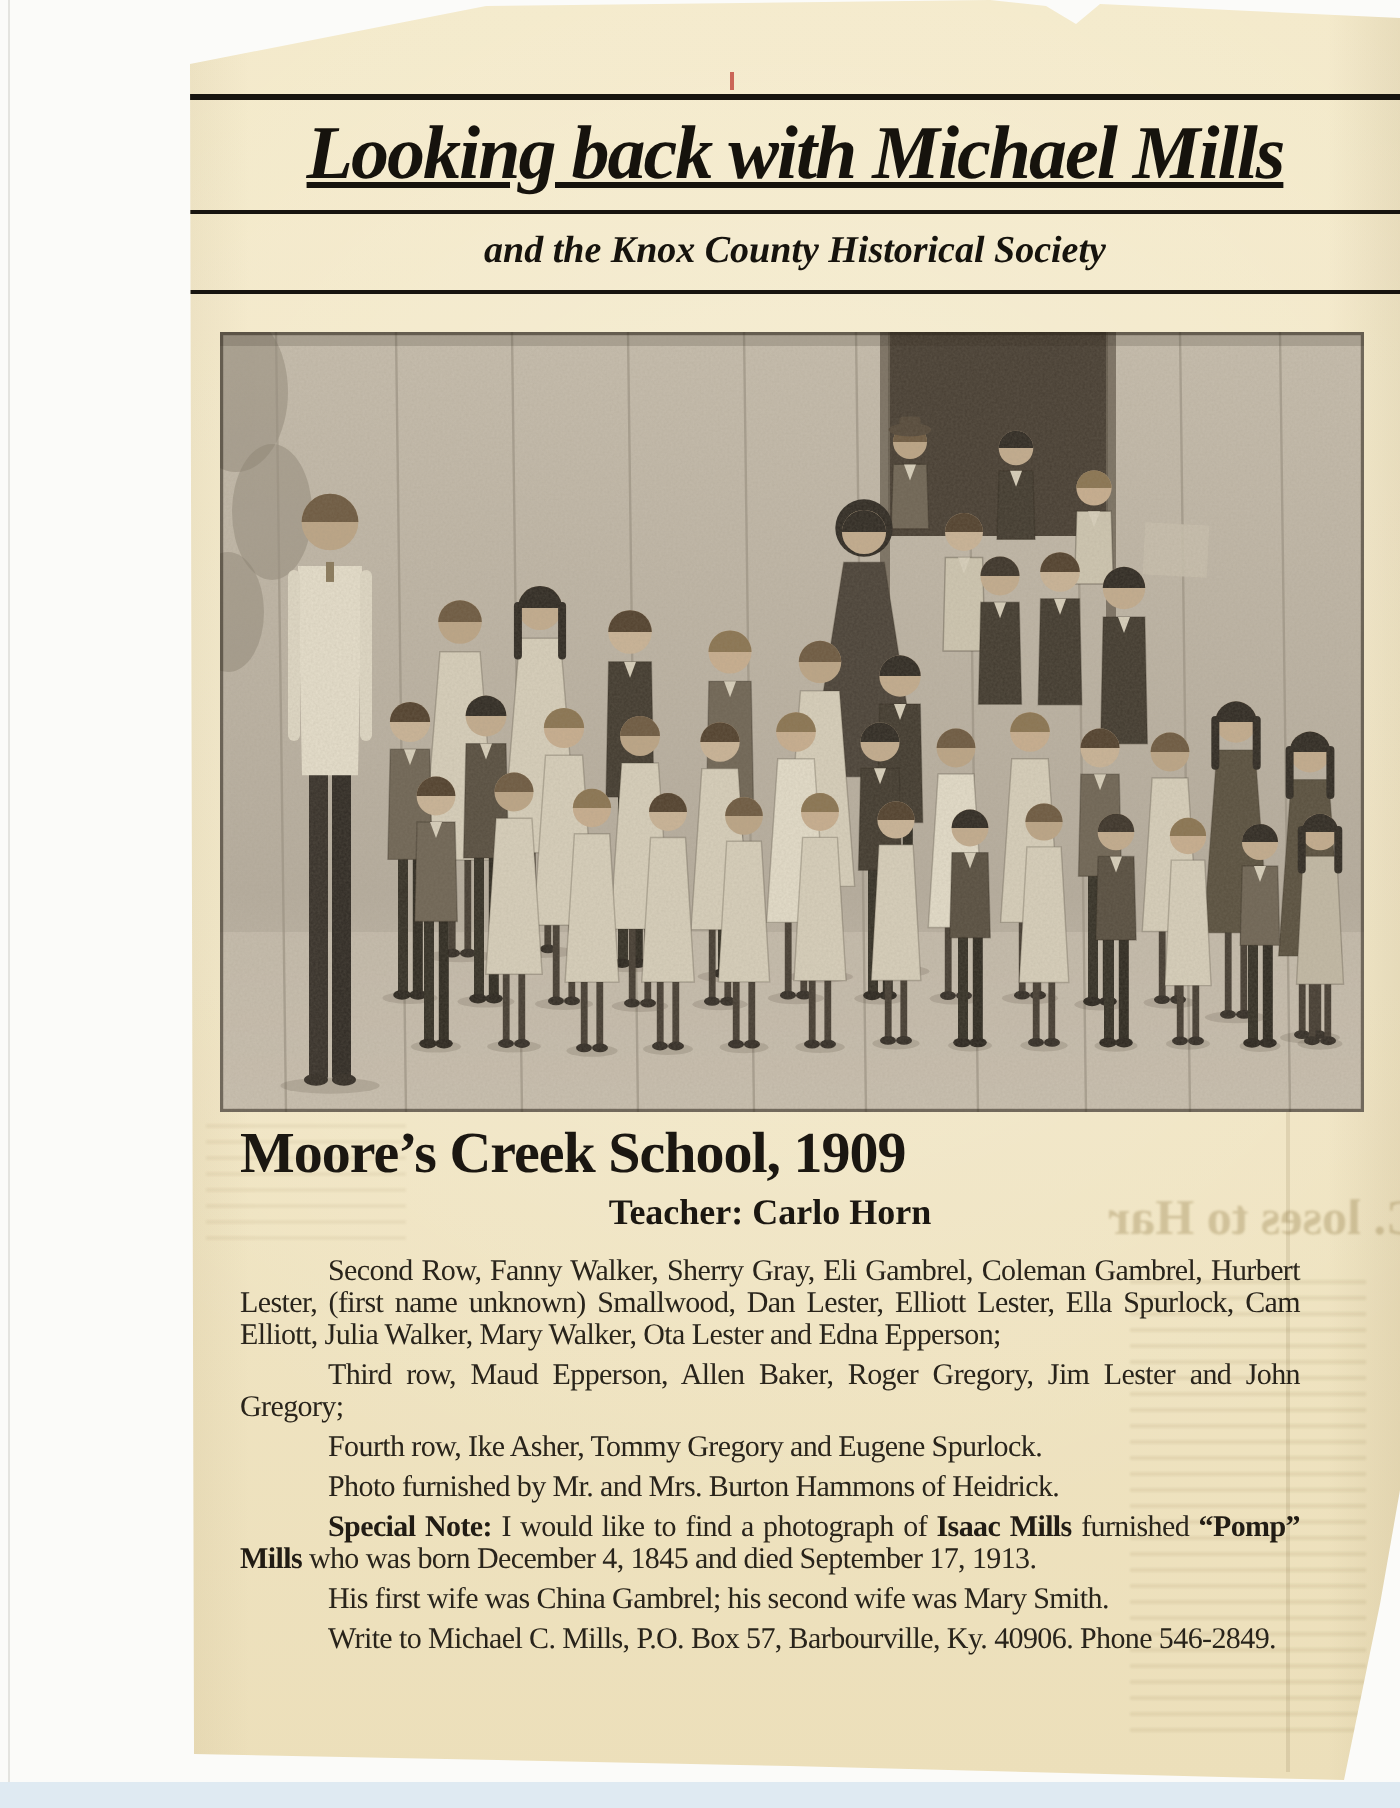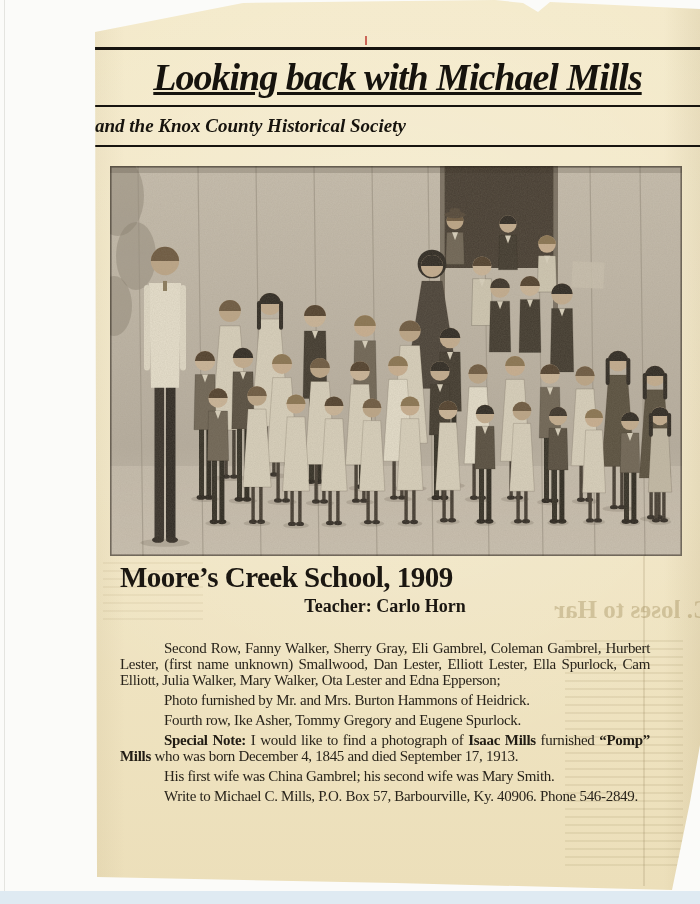--- a/index.html
+++ b/index.html
@@ -20,30 +20,30 @@
   .red-mark{position:absolute;left:270px;top:36px;width:2px;height:9px;background:#c0453a;opacity:.8;}
 
   .rule{position:absolute;left:0;right:0;background:#17140f;}
   .r1{top:47px;height:3px;}
   .r2{top:105px;height:2px;}
   .r3{top:145px;height:2px;}
 
   .masthead-title{position:absolute;left:0;right:0;top:52px;margin:0;text-align:center;
     font-family:"Liberation Serif",serif;font-style:italic;font-weight:bold;
     font-size:38px;line-height:50px;letter-spacing:-1px;color:#16130d;text-decoration:underline;}
-  .masthead-subtitle{position:absolute;left:0;right:0;top:109px;margin:0;text-align:left;
+  .masthead-subtitle{position:absolute;left:0;right:0;top:109px;margin:0;text-align:center;
     font-style:italic;font-weight:bold;font-size:19px;line-height:34px;color:#16130d;}
 
   .photo{position:absolute;left:15px;top:166px;width:572px;height:390px;display:block;}
 
   
   .article{position:absolute;left:25px;top:562px;width:530px;color:#262219;}
   .headline{margin:0 0 3px 0;text-align:left;font-weight:bold;
     font-size:29px;line-height:31px;letter-spacing:-.5px;color:#1b1711;}
-  .subheadline{margin:0 0 24px 0;text-align:center;font-weight:bold;
+  .subheadline{margin:0 0 12px 0;text-align:center;font-weight:bold;
     font-size:18px;line-height:20px;color:#1b1711;}
   .para{margin:0 0 4px 0;font-size:15px;line-height:16px;letter-spacing:-.3px;
     text-align:justify;text-indent:44px;color:#29241b;}
   .para b{font-weight:bold;color:#211c14;}
 
   
   .bleed-head{position:absolute;left:466px;top:596px;width:150px;height:32px;
     transform:scaleX(-1);color:rgba(136,112,56,.30);font-weight:bold;font-size:25px;
     white-space:nowrap;filter:blur(.5px);pointer-events:none;}
   .bleed-stripes{position:absolute;pointer-events:none;filter:blur(.4px);
@@ -427,22 +427,23 @@
     <div class="bleed-head">C. loses to Har</div>
     <div class="bleed-stripes bs1"></div>
     <div class="bleed-stripes bs2"></div>
     <div class="crease"></div>
 
     <div class="article">
       <h2 class="headline">Moore’s Creek School, 1909</h2>
       <h3 class="subheadline">Teacher: Carlo Horn</h3>
 
       <p class="para">Second Row, Fanny Walker, Sherry Gray, Eli Gambrel, Coleman Gambrel, Hurbert Lester, (first name unknown) Smallwood, Dan Lester, Elliott Lester, Ella Spurlock, Cam Elliott, Julia Walker, Mary Walker, Ota Lester and Edna Epperson;</p>
+      <p class="para">Third row, Maud Epperson, Allen Baker, Roger Gregory, Jim Lester and John Gregory;</p>
+      <p class="para">Fourth row, Ike Asher, Tommy Gregory and Eugene Spurlock.</p>
       <p class="para">Photo furnished by Mr. and Mrs. Burton Hammons of Heidrick.</p>
-      <p class="para">Fourth row, Ike Asher, Tommy Gregory and Eugene Spurlock.</p>
 
       <p class="para"><b>Special Note:</b><span> I would like to find a photograph of </span><b>Isaac Mills</b><span> furnished </span><b>“Pomp” Mills</b><span> who was born December 4, 1845 and died September 17, 1913.</span></p>
 
       <p class="para">His first wife was China Gambrel; his second wife was Mary Smith.</p>
       <p class="para">Write to Michael C. Mills, P.O. Box 57, Barbourville, Ky. 40906. Phone 546-2849.</p>
     </div>
   </div>
 
   <div class="bottom-strip"></div>
 </div>

